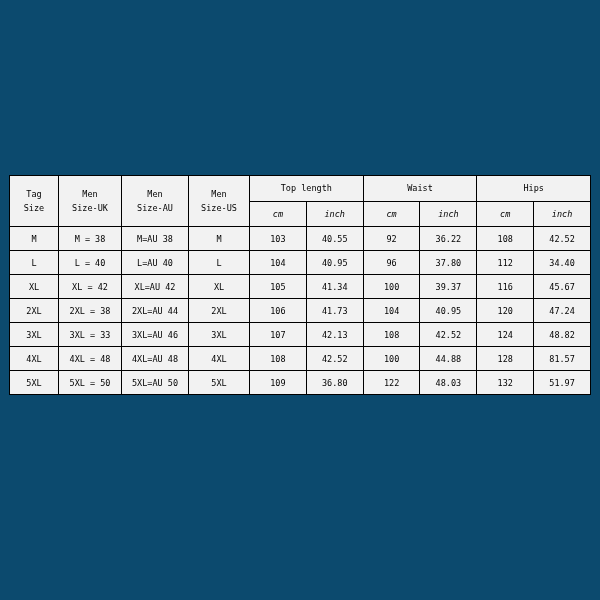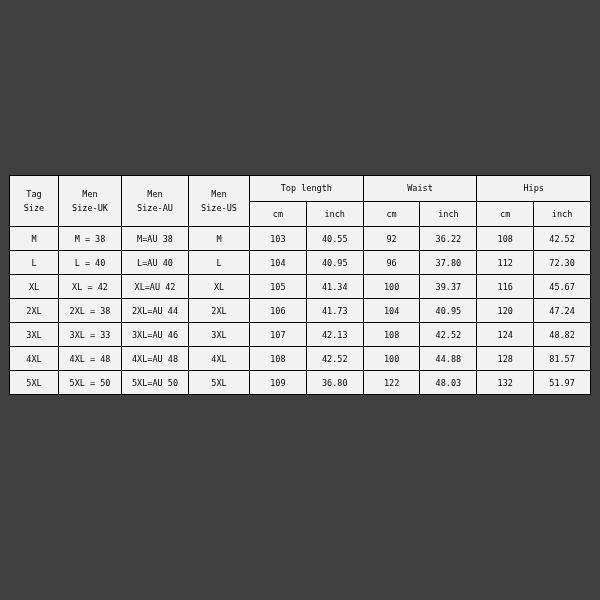--- a/index.html
+++ b/index.html
@@ -7,21 +7,21 @@
     padding: 0;
     width: 600px;
     height: 600px;
     background: #ffffff;
     font-family: "DejaVu Sans Mono", monospace;
   }
   #page {
     position: relative;
     width: 600px;
     height: 600px;
-    background: #404040;
+    background: #0c4a6e;
     overflow: hidden;
   }
   #size-chart {
     position: absolute;
     left: 9px;
     top: 175px;
     width: 582px;
     border-collapse: collapse;
     table-layout: fixed;
     background: #f2f2f2;
@@ -38,21 +38,21 @@
     background: #f2f2f2;
     letter-spacing: 0px;
   }
   .h-tall { height: 50px; }
   .h-sub { height: 24px; }
   .h-row { height: 24px; }
   .col-tag { width: 48px; }
   .col-uk { width: 62px; }
   .col-au { width: 66px; }
   .col-us { width: 60px; }
-  .col-unit { width: 58px; }
+  .col-unit { width: 58px; font-style: italic; }
   .hdr-line { display: block; line-height: 14px; }
   .group-hdr { font-size: 8.5px; }
 </style>
 </head>
 <body>
 
 <div id="page">
   <table id="size-chart">
     <tbody>
       <tr>
@@ -101,21 +101,21 @@
       <tr class="h-row">
         <td>L</td>
         <td>L = 40</td>
         <td>L=AU 40</td>
         <td>L</td>
         <td>104</td>
         <td>40.95</td>
         <td>96</td>
         <td>37.80</td>
         <td>112</td>
-        <td>72.30</td>
+        <td>34.40</td>
       </tr>
 
       <tr class="h-row">
         <td>XL</td>
         <td>XL = 42</td>
         <td>XL=AU 42</td>
         <td>XL</td>
         <td>105</td>
         <td>41.34</td>
         <td>100</td>

